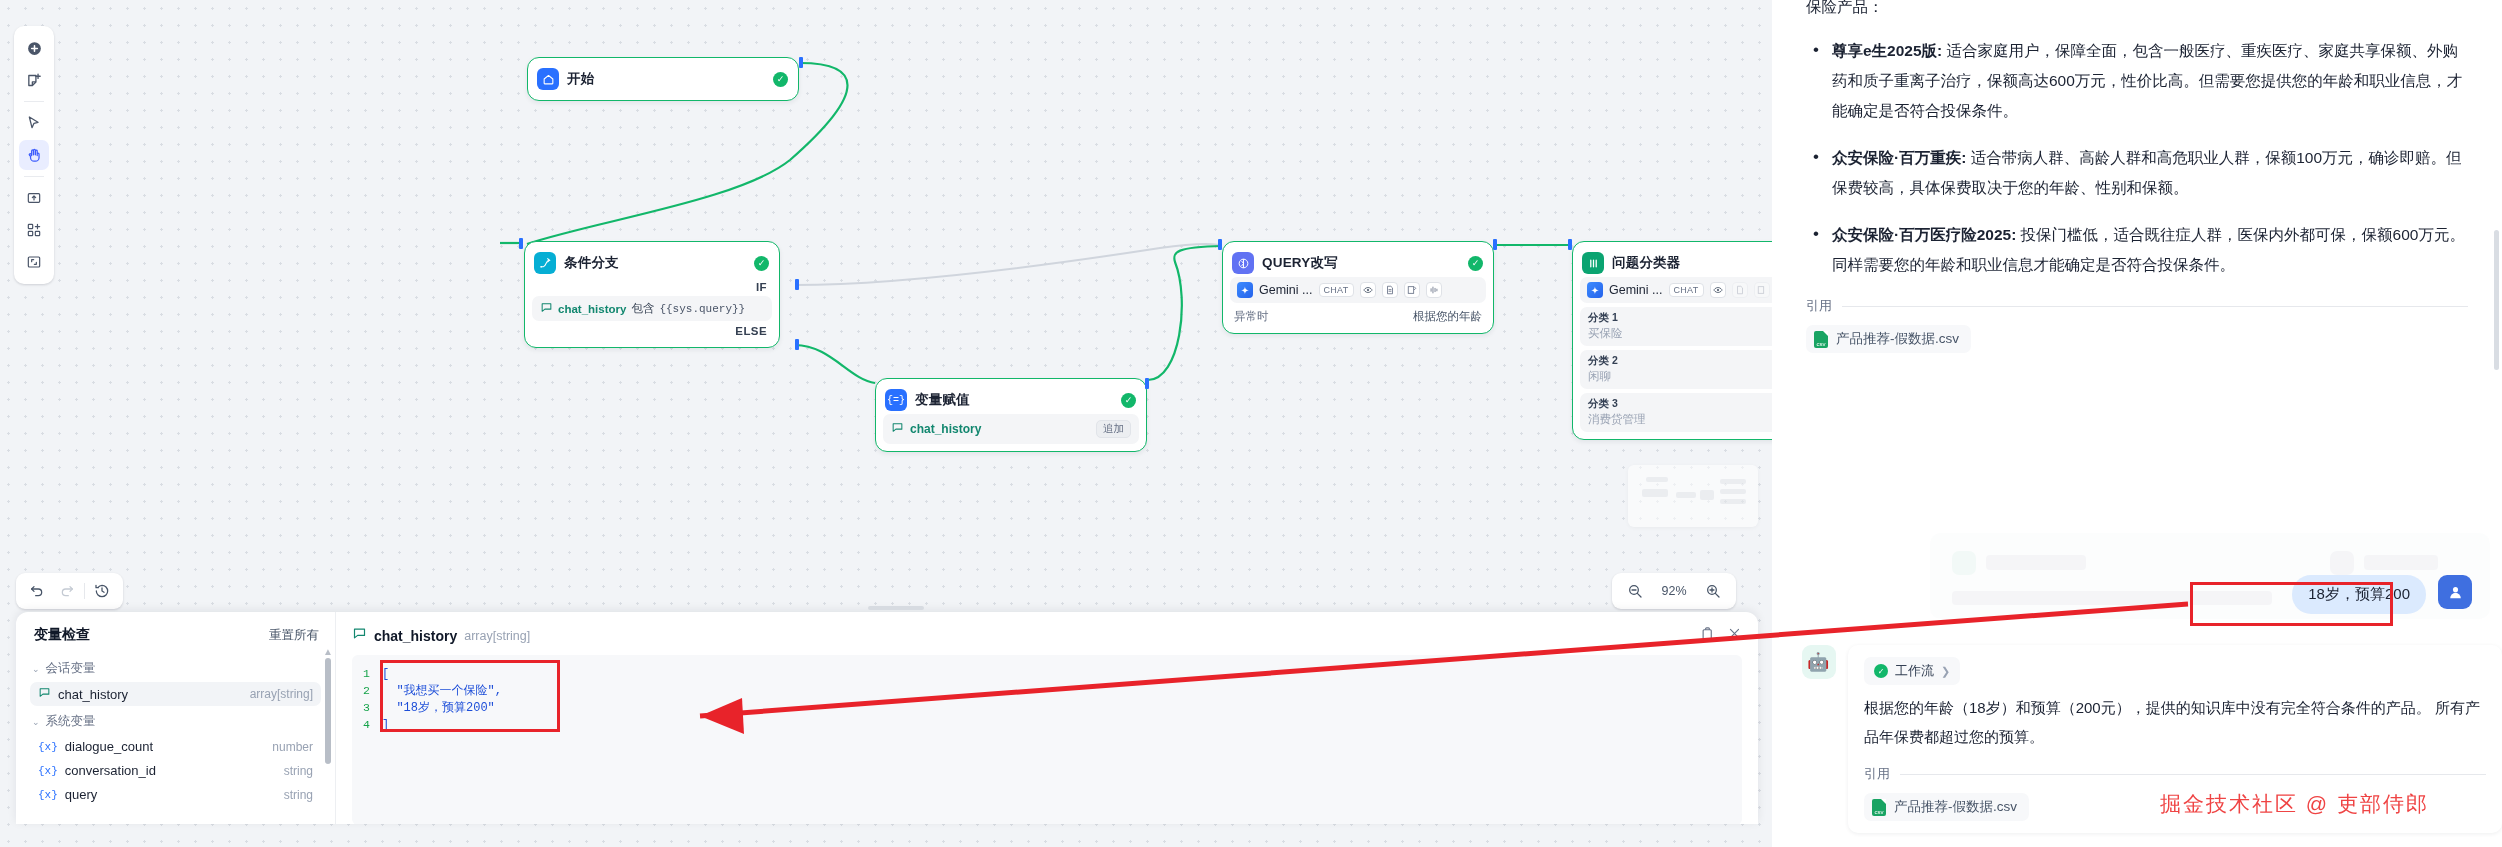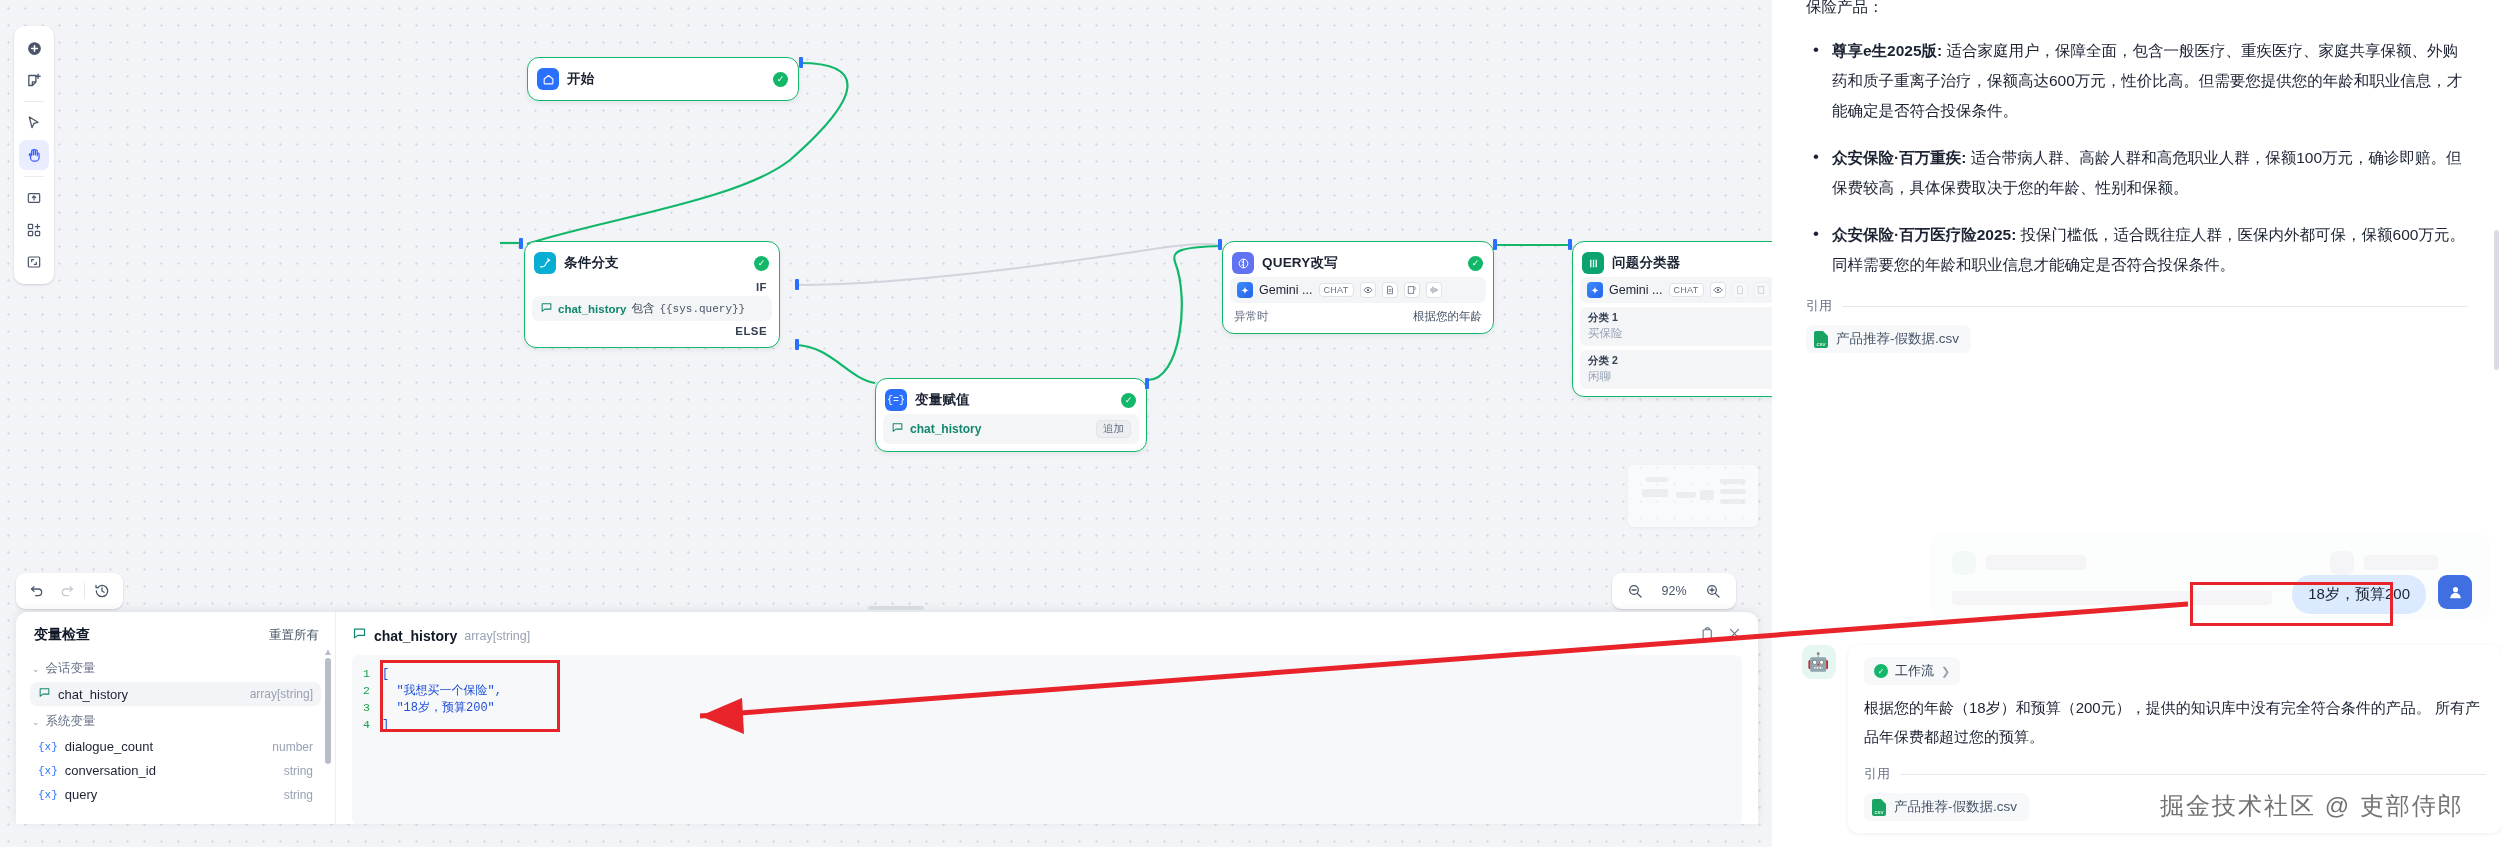--- a/index.html
+++ b/index.html
@@ -270,21 +270,21 @@
              box-shadow: 0 1px 4px rgba(16,24,40,.07); }
   .wf-pill { display:inline-flex; align-items:center; gap:7px; background:#f7f8fa;
              border-radius:7px; padding:5px 10px; margin: 10px 0 8px 0; }
   .wf-ok { width:14px; height:14px; border-radius:50%; background:#12b76a; color:#fff;
            font-size:8px; display:flex; align-items:center; justify-content:center; }
   .wf-txt { font-size: 13px; color: #344054; }
   .wf-chevron { color:#98a2b3; font-size: 11px; }
   .wf-body { font-size: 15px; color:#1b2232; line-height: 29px; }
 
   #watermark {
-    position: absolute; left: 2160px; top: 790px; font-size: 24px; color: #737373;
+    position: absolute; left: 2160px; top: 790px; font-size: 21px; color: #ef4444;
     letter-spacing: 2px; z-index: 70; white-space: nowrap;
   }
 </style>
 </head>
 <body>
 
 <div id="root">
 
   <div id="canvas-area">
 
@@ -485,20 +485,24 @@
             </svg>
         </div>
       </div>
       <div class="class-row">
         <div class="class-k">分类 1</div>
         <div class="class-v">买保险</div>
       </div>
       <div class="class-row">
         <div class="class-k">分类 2</div>
         <div class="class-v">闲聊</div>
+      </div>
+      <div class="class-row">
+        <div class="class-k">分类 3</div>
+        <div class="class-v">消费贷管理</div>
       </div>
     </div>
     <div class="port" style="left:1568px; top:239px;"></div>
 
     <div id="minimap">
       <div class="mm-b" style="left:18px;top:12px;width:22px;height:5px;"></div>
       <div class="mm-b" style="left:14px;top:24px;width:26px;height:8px;"></div>
       <div class="mm-b" style="left:48px;top:27px;width:20px;height:6px;"></div>
       <div class="mm-b" style="left:72px;top:25px;width:14px;height:10px;"></div>
       <div class="mm-b" style="left:92px;top:14px;width:26px;height:5px;"></div>

